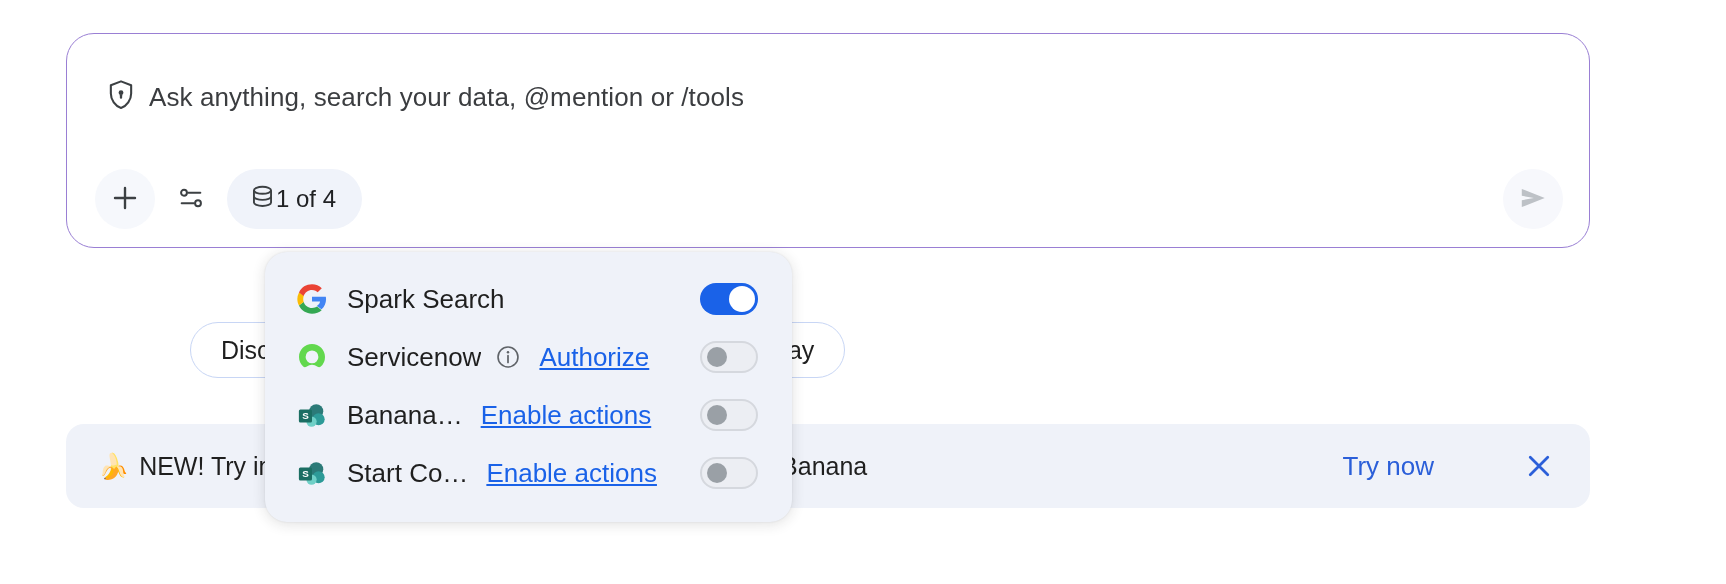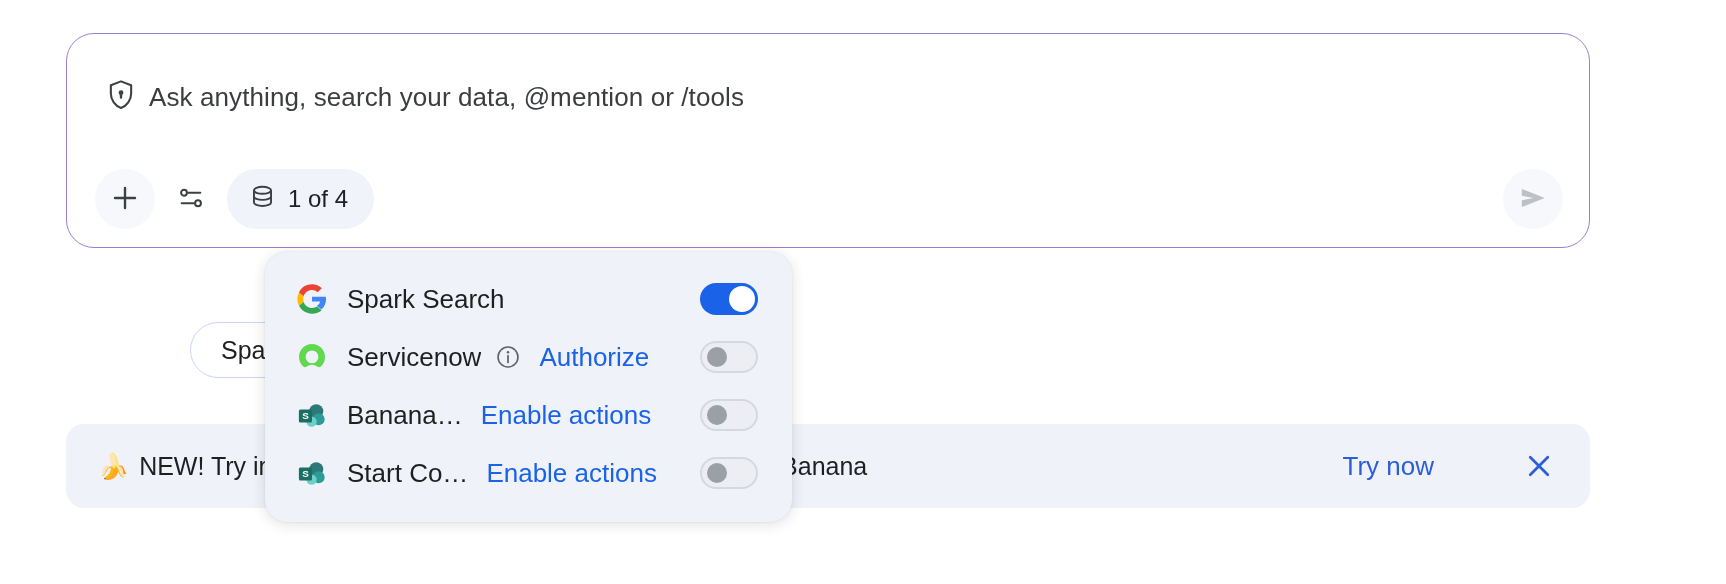--- a/index.html
+++ b/index.html
@@ -65,21 +65,21 @@
     padding: 0;
     cursor: pointer;
   }
   .tool-btn.plain { background: transparent; }
   .tool-pill {
     height: 60px;
     border-radius: 30px;
     background: #f0f3fa;
     display: flex;
     align-items: center;
-    gap: 12px;
+    gap: 0;
     padding: 0 26px 0 22px;
     border: none;
     cursor: pointer;
   }
   .tool-pill-label {
     font-size: 24px;
     color: #202124;
   }
   .send-btn {
     position: absolute;
@@ -162,20 +162,21 @@
     margin-left: 14px;
     display: flex;
     align-items: center;
   }
   .dd-action {
     font-size: 26px;
     color: #1a62e8;
     white-space: nowrap;
     margin-left: 18px;
     cursor: pointer;
+    text-decoration: underline;
   }
   .dd-spacer { flex: 1 1 auto; }
 
   .toggle {
     width: 58px;
     height: 32px;
     border-radius: 16px;
     position: relative;
     flex: 0 0 58px;
     cursor: pointer;
@@ -298,20 +299,21 @@
   <button class="send-btn">
     <span>
       <svg width="32" height="32" viewBox="0 0 24 24">
         <path d="M3.6 5.2 20.8 12 3.6 18.8l0-5.2 9-1.6-9-1.6z" fill="#bdc1c6"></path>
       </svg>
     </span>
   </button>
 </div>
 
 <div class="chips">
+  <div class="chip">Disc</div>
   <div class="chip">Spark a breakthrough</div>
   <div class="chip">Start my day</div>
 </div>
 
 <div class="dropdown">
 
   <div class="dd-row">
     <span class="dd-logo">
       <svg width="32" height="32" viewBox="0 0 48 48">
         <path fill="#4285F4" d="M45.1 24.5c0-1.6-.1-2.7-.4-3.9H24v7.1h12.1c-.2 1.8-1.6 4.6-4.5 6.4l-.1.3 6.5 5 .5.1c4.1-3.8 6.6-9.4 6.6-15z"></path>

